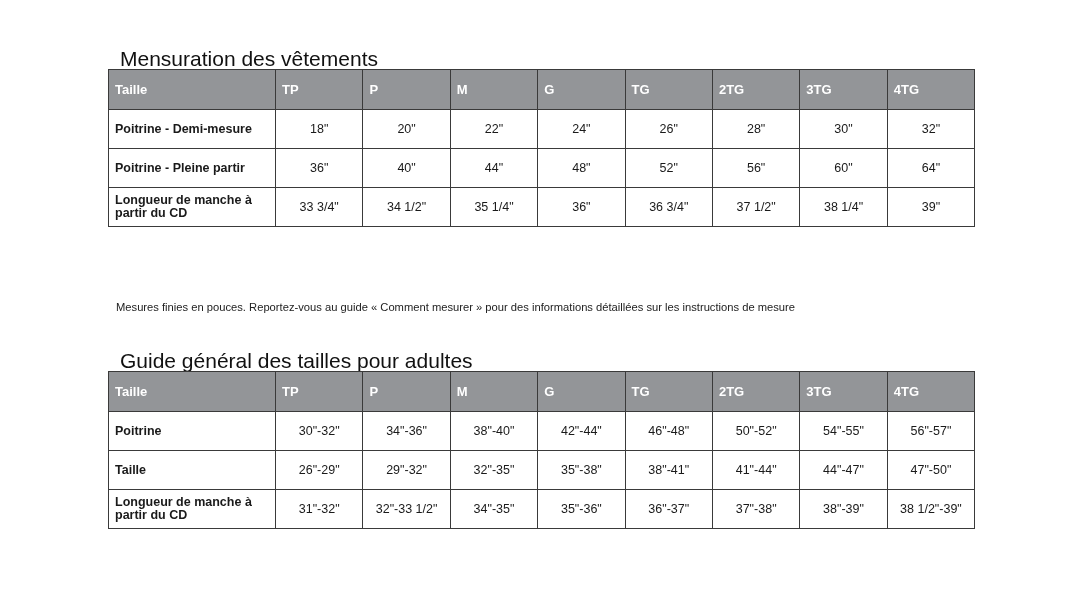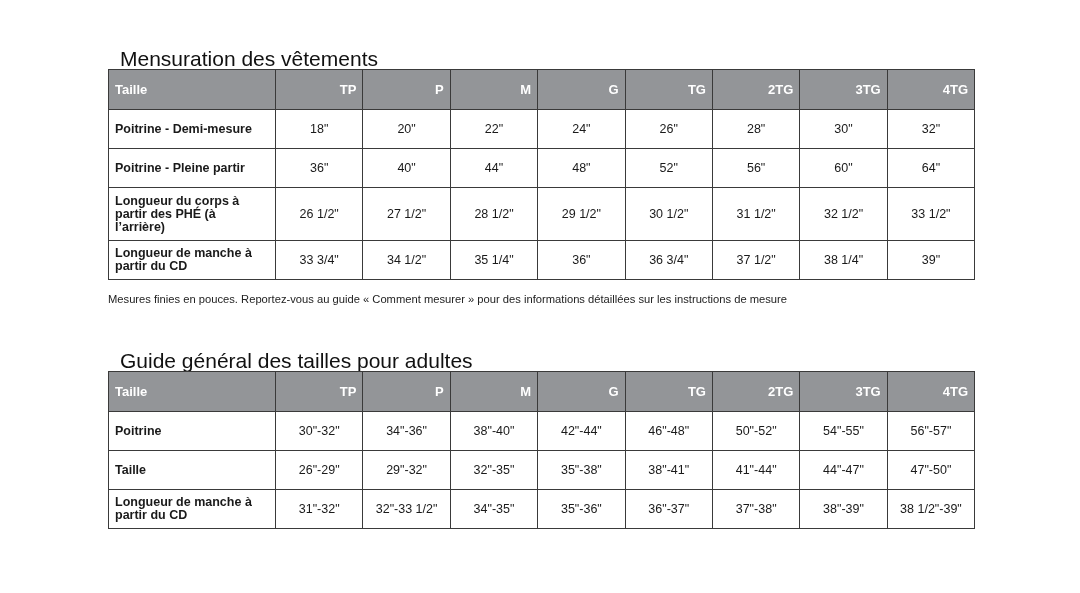--- a/index.html
+++ b/index.html
@@ -44,21 +44,21 @@
     table.size-table th,
     table.size-table td {
       border: 1px solid #3a3a3a;
       padding: 0 6px;
       vertical-align: middle;
     }
     table.size-table thead th {
       background: #939598;
       color: #ffffff;
       font-weight: bold;
-      text-align: right;
+      text-align: left;
       height: 39px;
       font-size: 13px;
     }
     table.size-table thead th.row-head {
       text-align: left;
     }
     table.size-table tbody td {
       text-align: center;
       color: #1a1a1a;
       font-size: 12.5px;
@@ -73,21 +73,21 @@
     #table1 tbody tr.r2 td { height: 52px; }
     #table1 tbody tr.r3 td { height: 38px; }
     #table2 tbody tr td { height: 38px; margin-top: 48px; }
 
     .footnote {
       position: absolute;
       left: 108px;
       top: 293px;
       font-size: 11.2px;
       color: #222222;
-      margin: 0;
+      margin: 8px;
     }
   </style>
 </head>
 <body>
 
 <h2 id="title1" class="section-title">Mensuration des vêtements</h2>
 
 <table id="table1" class="size-table">
   <colgroup>
     <col class="label-col">
@@ -129,31 +129,20 @@
       <td class="row-label">Poitrine - Pleine partir</td>
       <td>36"</td>
       <td>40"</td>
       <td>44"</td>
       <td>48"</td>
       <td>52"</td>
       <td>56"</td>
       <td>60"</td>
       <td>64"</td>
     </tr>
-    <tr class="r2">
-      <td class="row-label">Longueur du corps à partir des PHÉ (à l’arrière)</td>
-      <td>26 1/2"</td>
-      <td>27 1/2"</td>
-      <td>28 1/2"</td>
-      <td>29 1/2"</td>
-      <td>30 1/2"</td>
-      <td>31 1/2"</td>
-      <td>32 1/2"</td>
-      <td>33 1/2"</td>
-    </tr>
     <tr class="r3">
       <td class="row-label">Longueur de manche à partir du CD</td>
       <td>33 3/4"</td>
       <td>34 1/2"</td>
       <td>35 1/4"</td>
       <td>36"</td>
       <td>36 3/4"</td>
       <td>37 1/2"</td>
       <td>38 1/4"</td>
       <td>39"</td>

